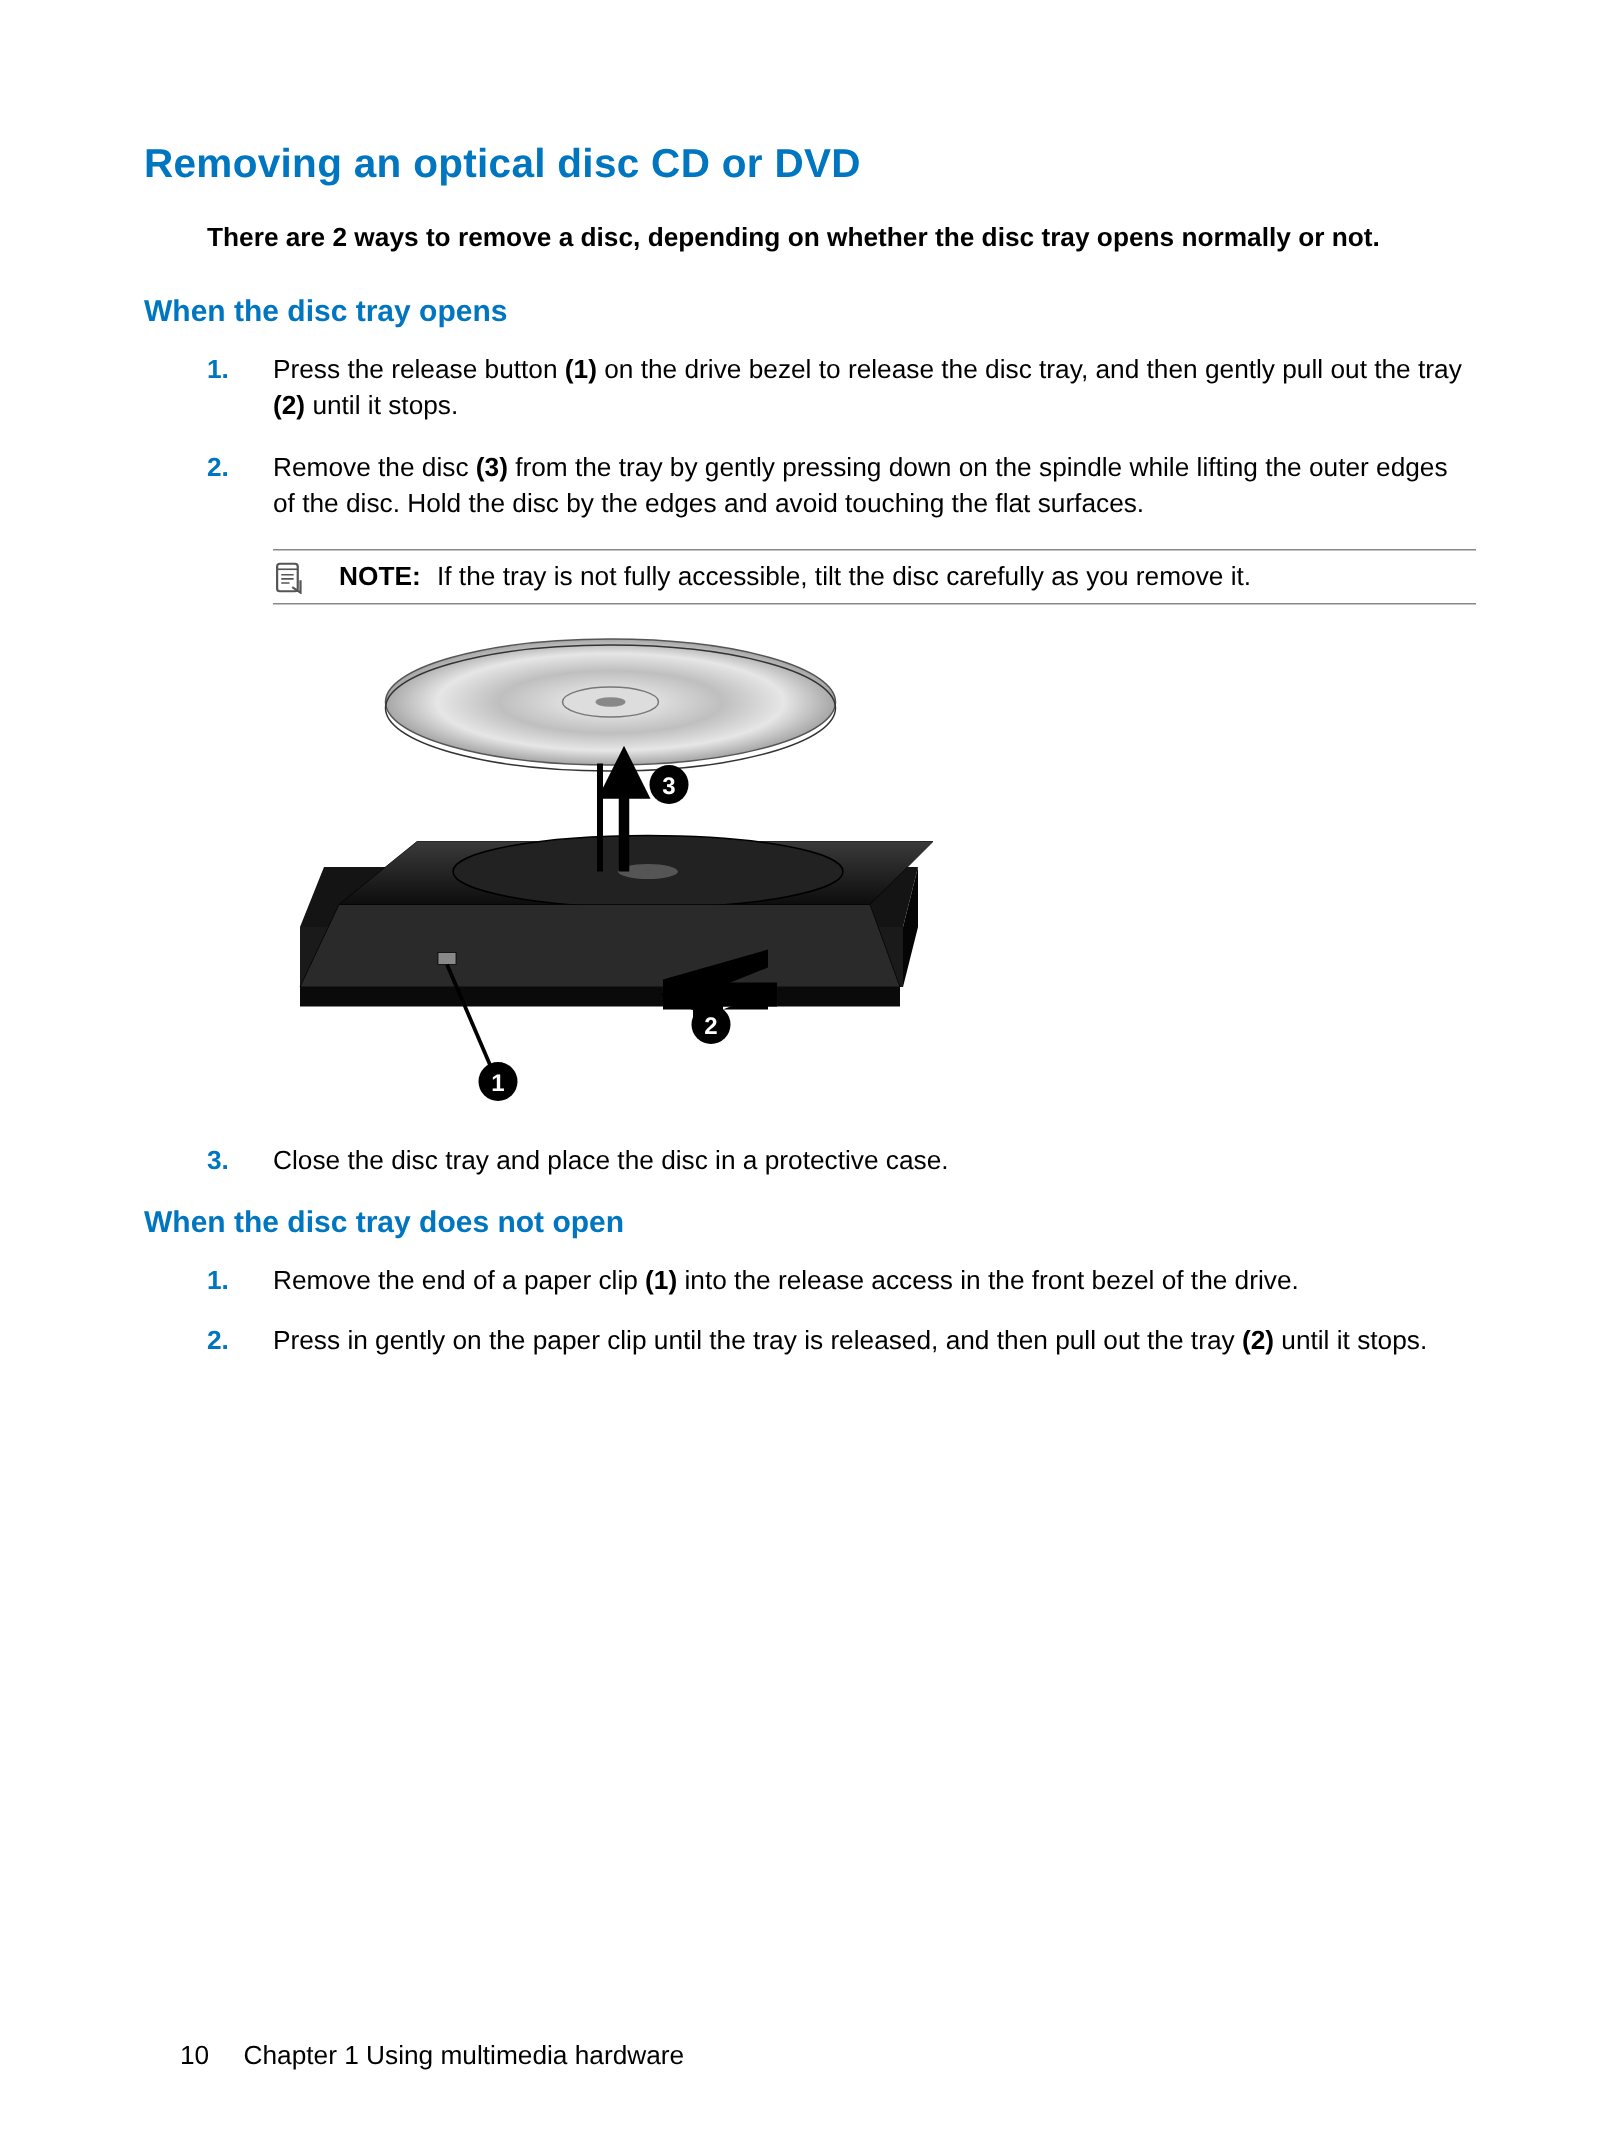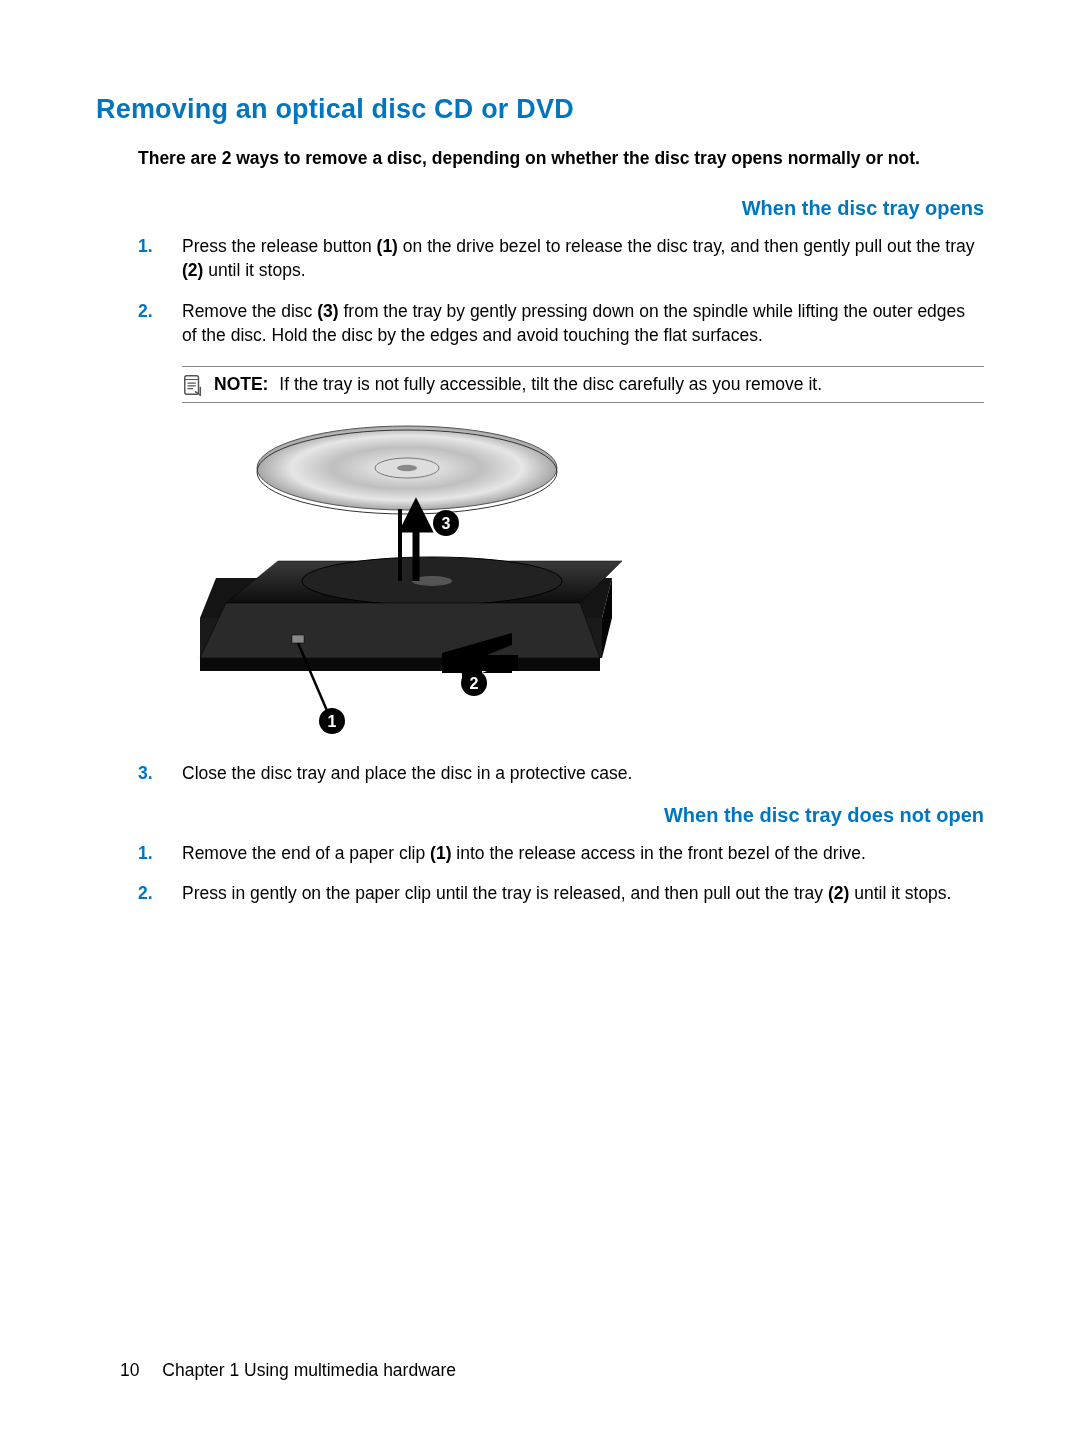--- a/index.html
+++ b/index.html
@@ -27,21 +27,20 @@
     font-size: 17.5px;
     margin: 0 0 26px 42px;
     line-height: 1.35;
     font-weight: bold;
   }
   .h2 {
     color: #0076c0;
     font-weight: bold;
     font-size: 20px;
     margin: 0 0 14px 0;
-    text-align: right;
   }
   ol.steps {
     list-style: none;
     margin: 0 0 18px 42px;
     padding: 0;
   }
   ol.steps > li {
     position: relative;
     padding-left: 44px;
     font-size: 17.5px;
@@ -56,21 +55,21 @@
     font-weight: bold;
   }
   .b { font-weight: bold; }
   .note-box {
     margin: 6px 0 10px 86px;
     border-top: 1px solid #888;
     border-bottom: 1px solid #888;
     padding: 6px 0 6px 0;
     display: flex;
     align-items: flex-start;
-    gap: 10px;
+    gap: 22px;
     font-size: 17.5px;
     line-height: 1.35;
   }
   .note-icon {
     width: 22px;
     height: 22px;
     flex: none;
     margin-top: 1px;
   }
   .note-label {

